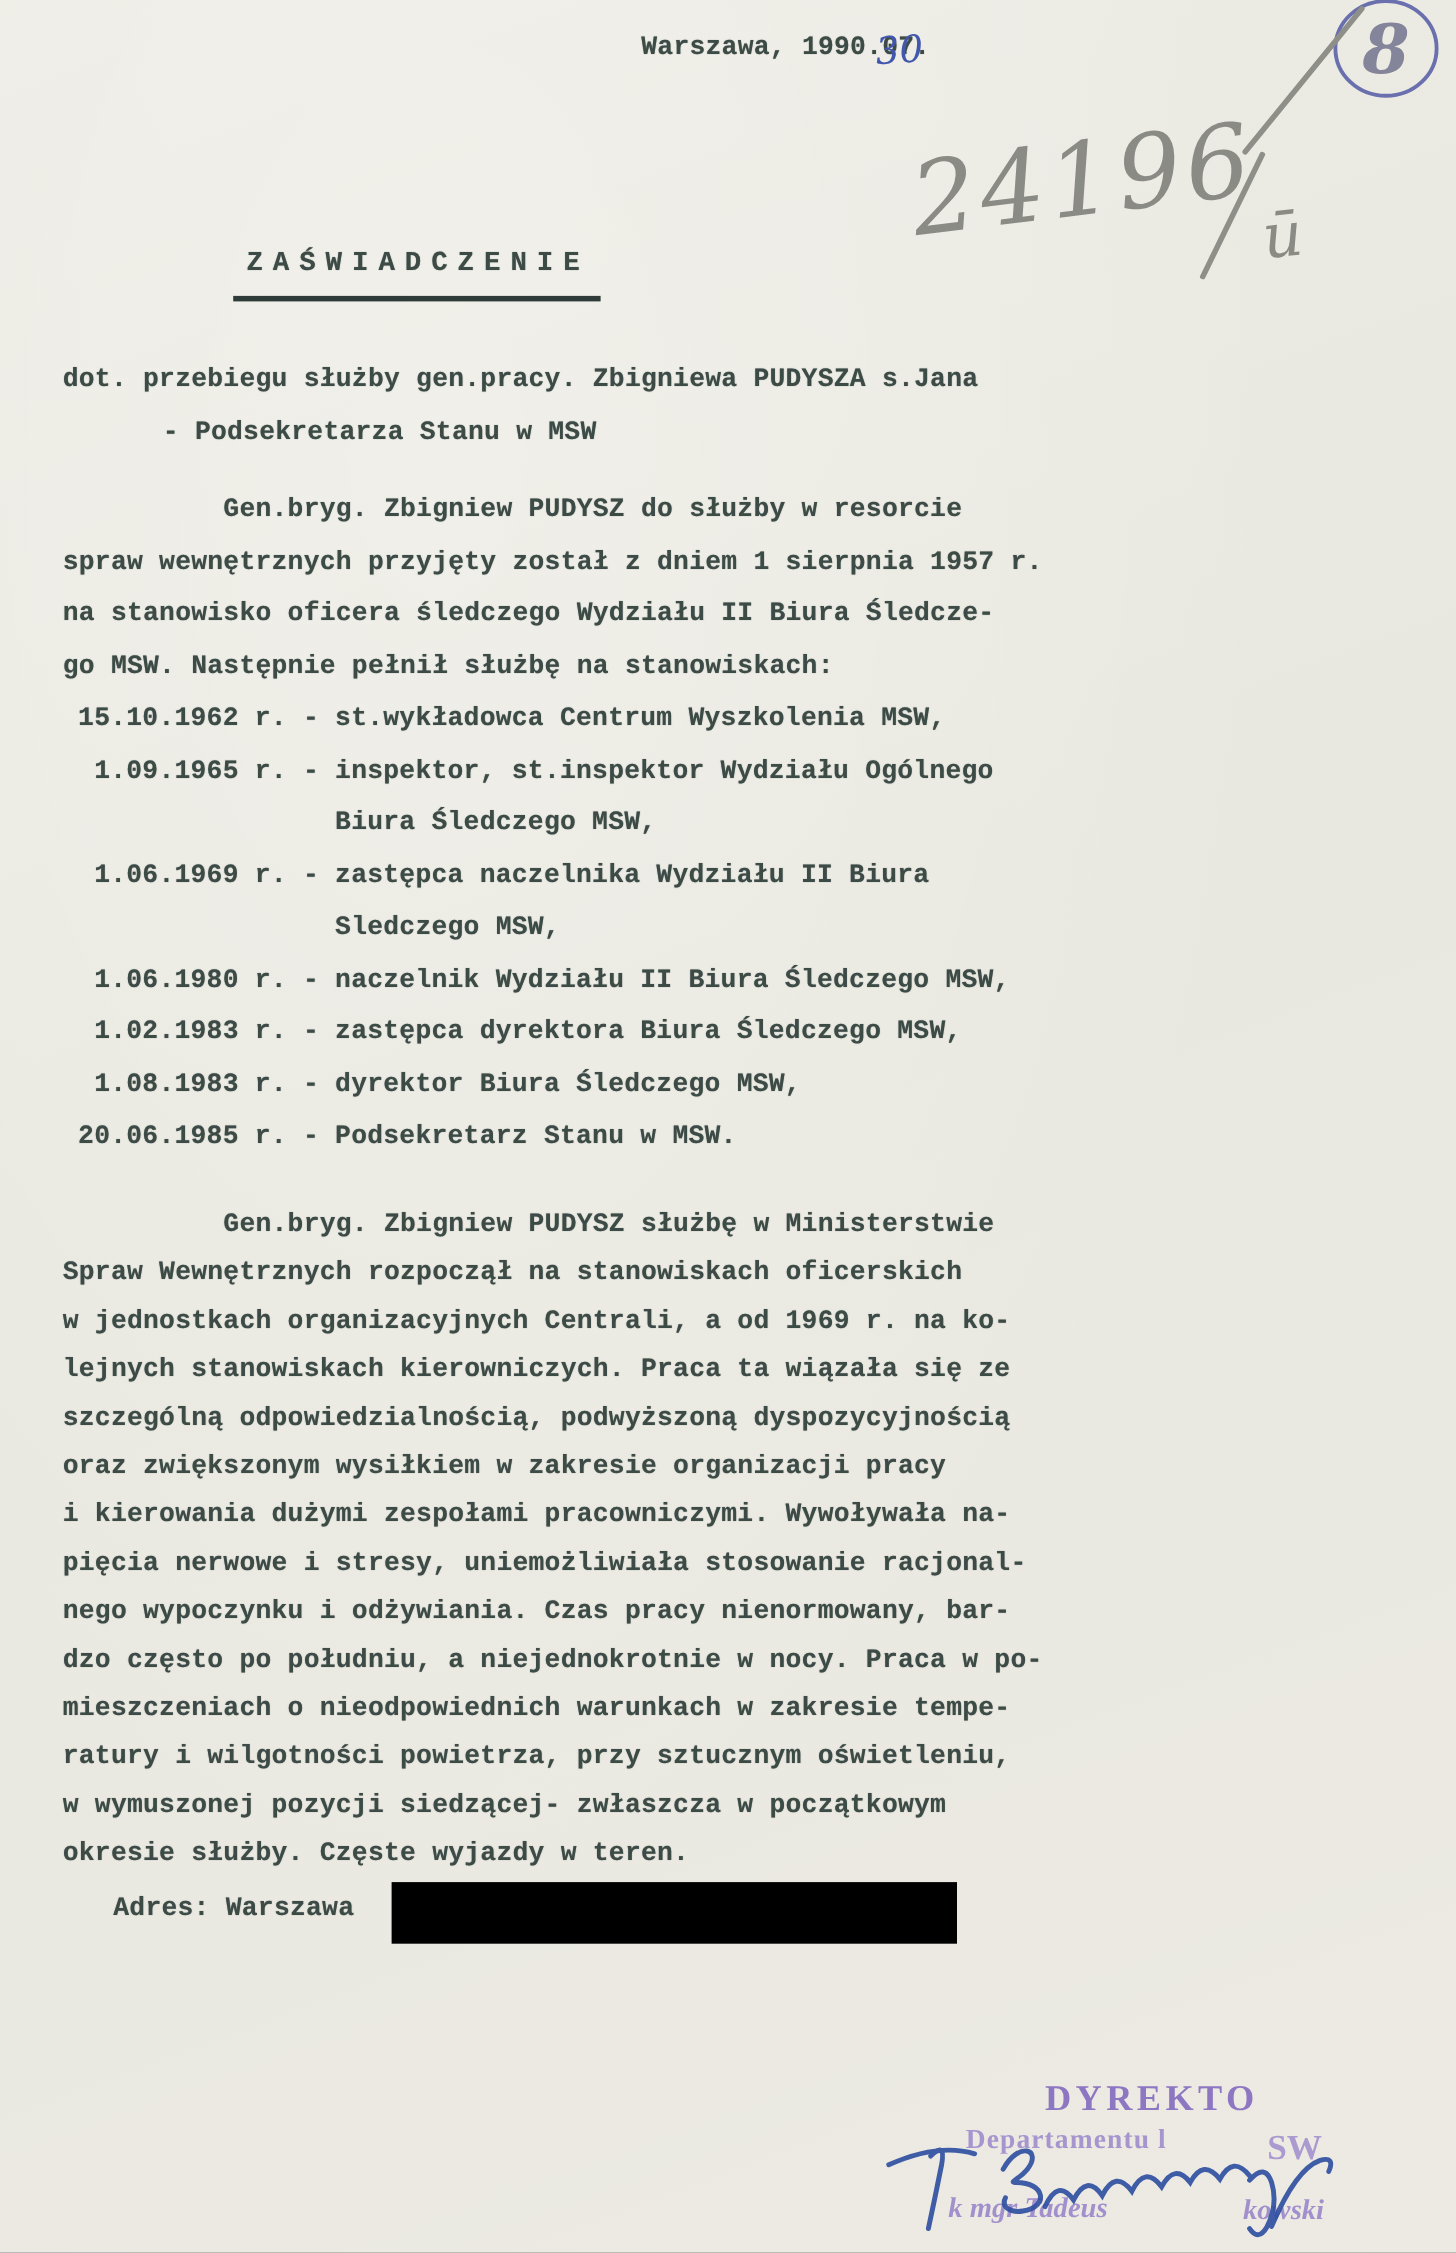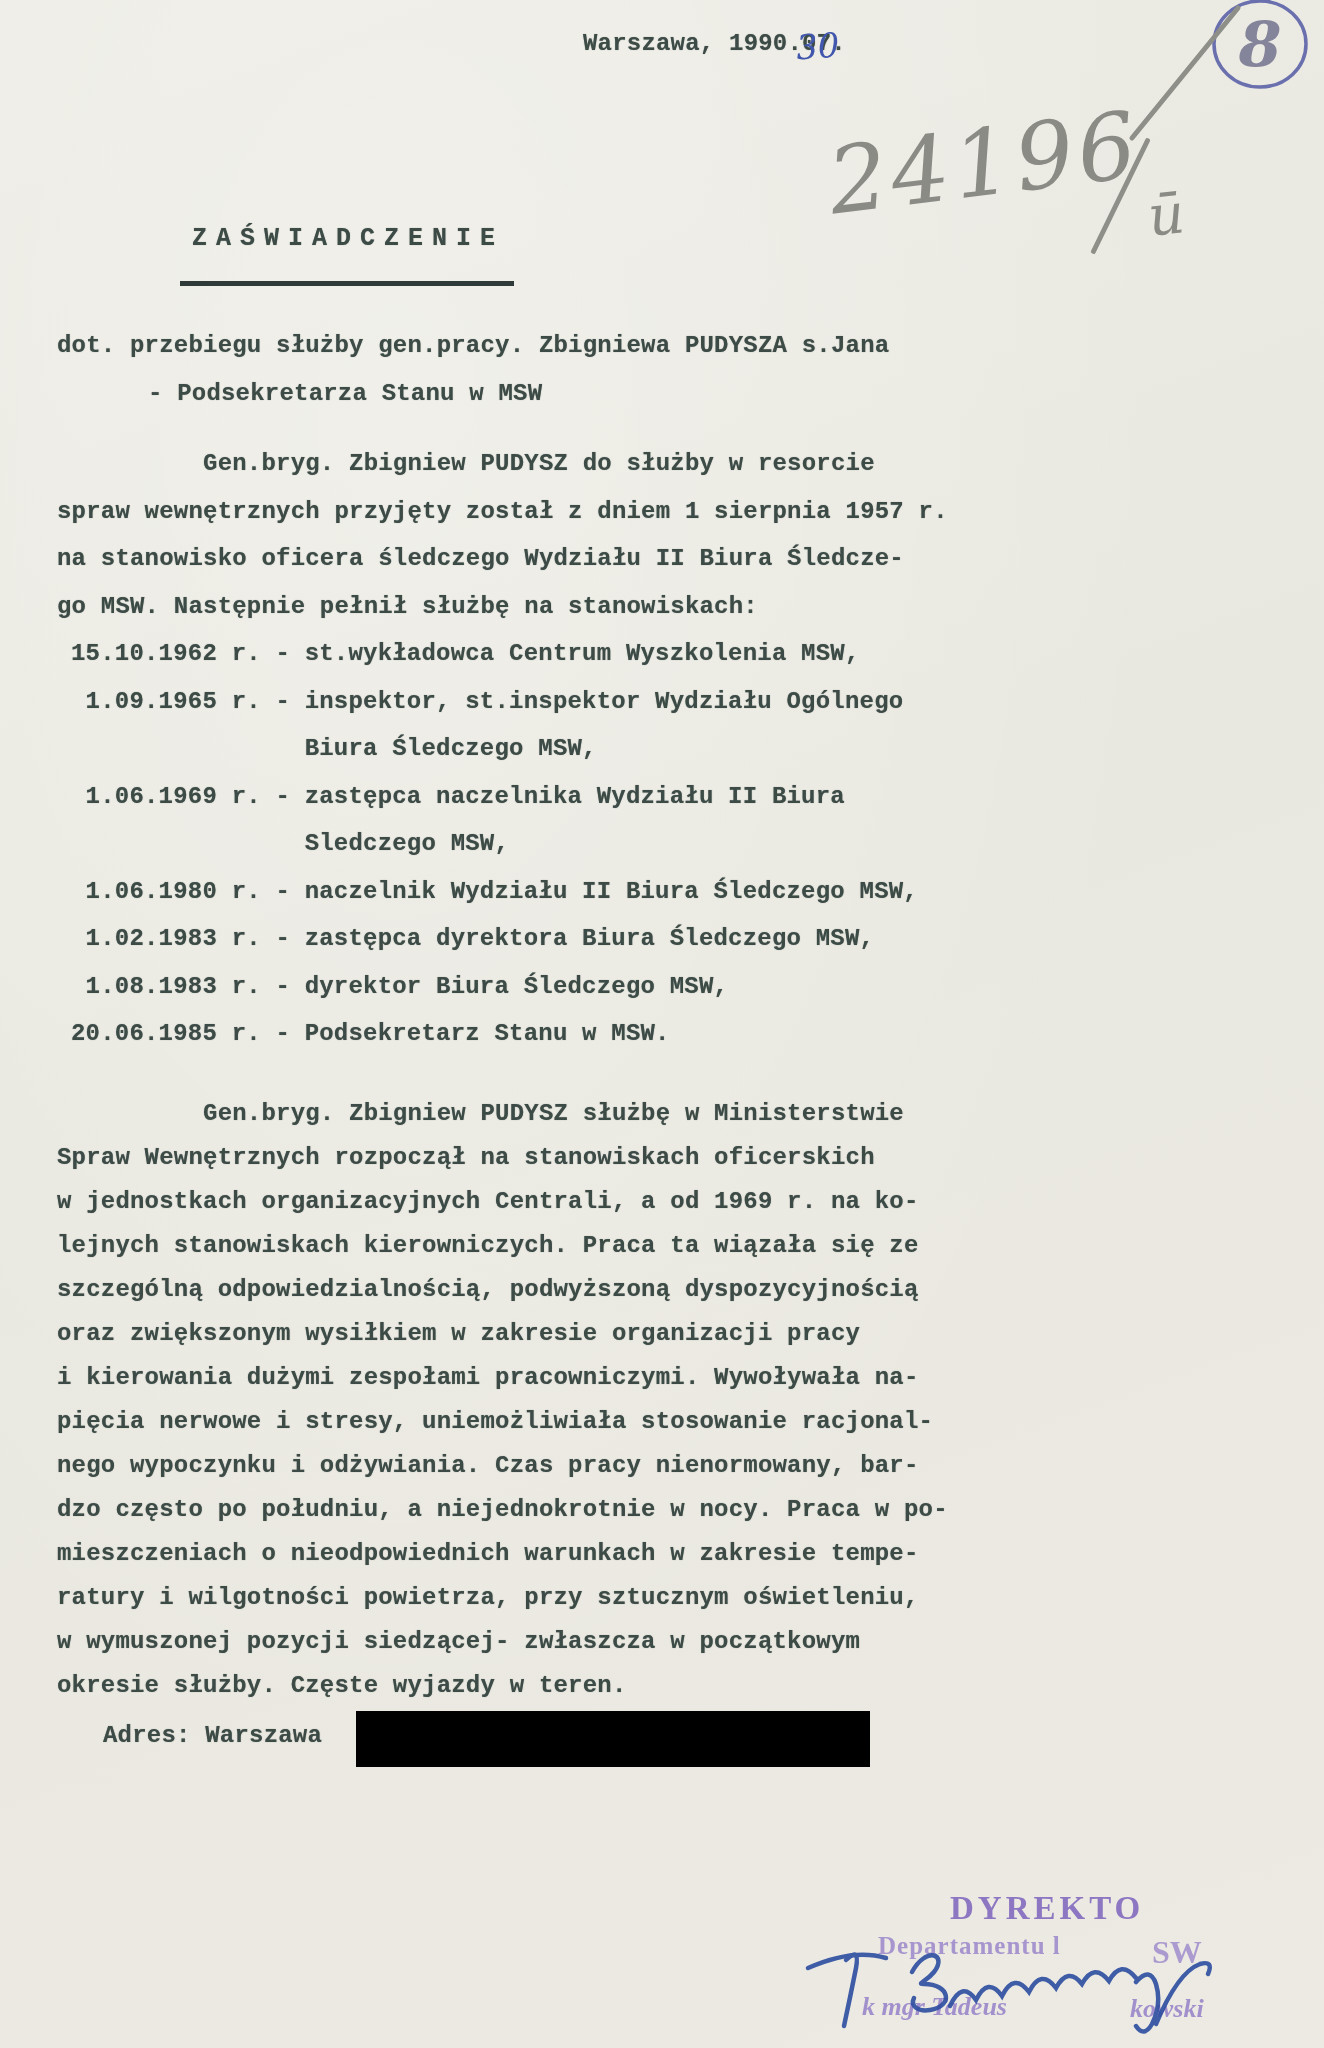--- a/index.html
+++ b/index.html
@@ -10,21 +10,21 @@
       linear-gradient(160deg, #edece5 0%, #e9e8e0 45%, #eceae2 100%);
     font-family:"Liberation Mono", monospace;
     font-weight:700;
     color:#3d4b47;
     overflow:hidden;
   }
   .typed { position:absolute; font-size:24px; white-space:pre; letter-spacing:.2px; }
   pre.typed { margin:0; font-family:inherit; }
   .soft { text-shadow:0 0 1px rgba(61,75,71,.55); }
   .hand { position:absolute; font-family:"DejaVu Serif", serif; font-style:italic; font-weight:400; }
-  .title-wrap { position:absolute; left:180px; top:224px; padding:0 10px 28px 12px;
+  .title-wrap { position:absolute; left:212px; top:224px; padding:0 10px 16px 12px;
                 border-bottom:5px solid #2f3b38; }
   .title-wrap .t { font-size:25px; letter-spacing:9px; white-space:pre; }
   .pencil { color:rgba(125,125,120,.88); }
   .bluepen { color:#4157ad; }
   .redaction { position:absolute; background:#000; }
   .stamp { position:absolute; color:#9b87cb; font-family:"Liberation Serif", serif; font-weight:700; }
   .sig-svg { position:absolute; }
   .slash-line { position:absolute; background:#8f8f89; border-radius:2px; }
 </style>
 </head>

